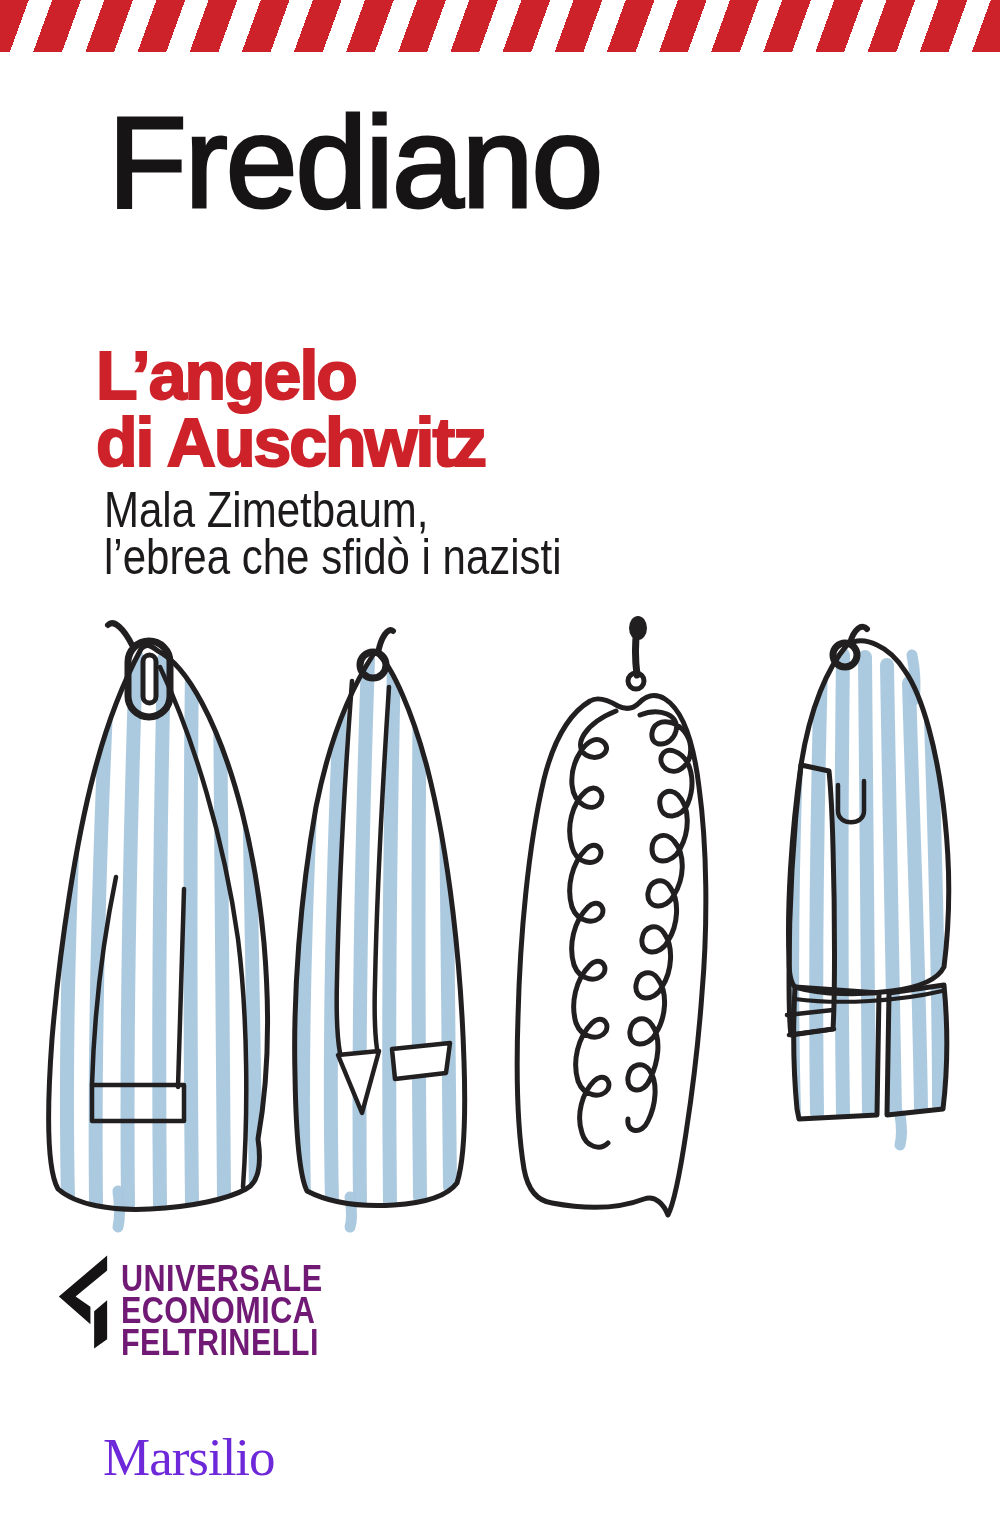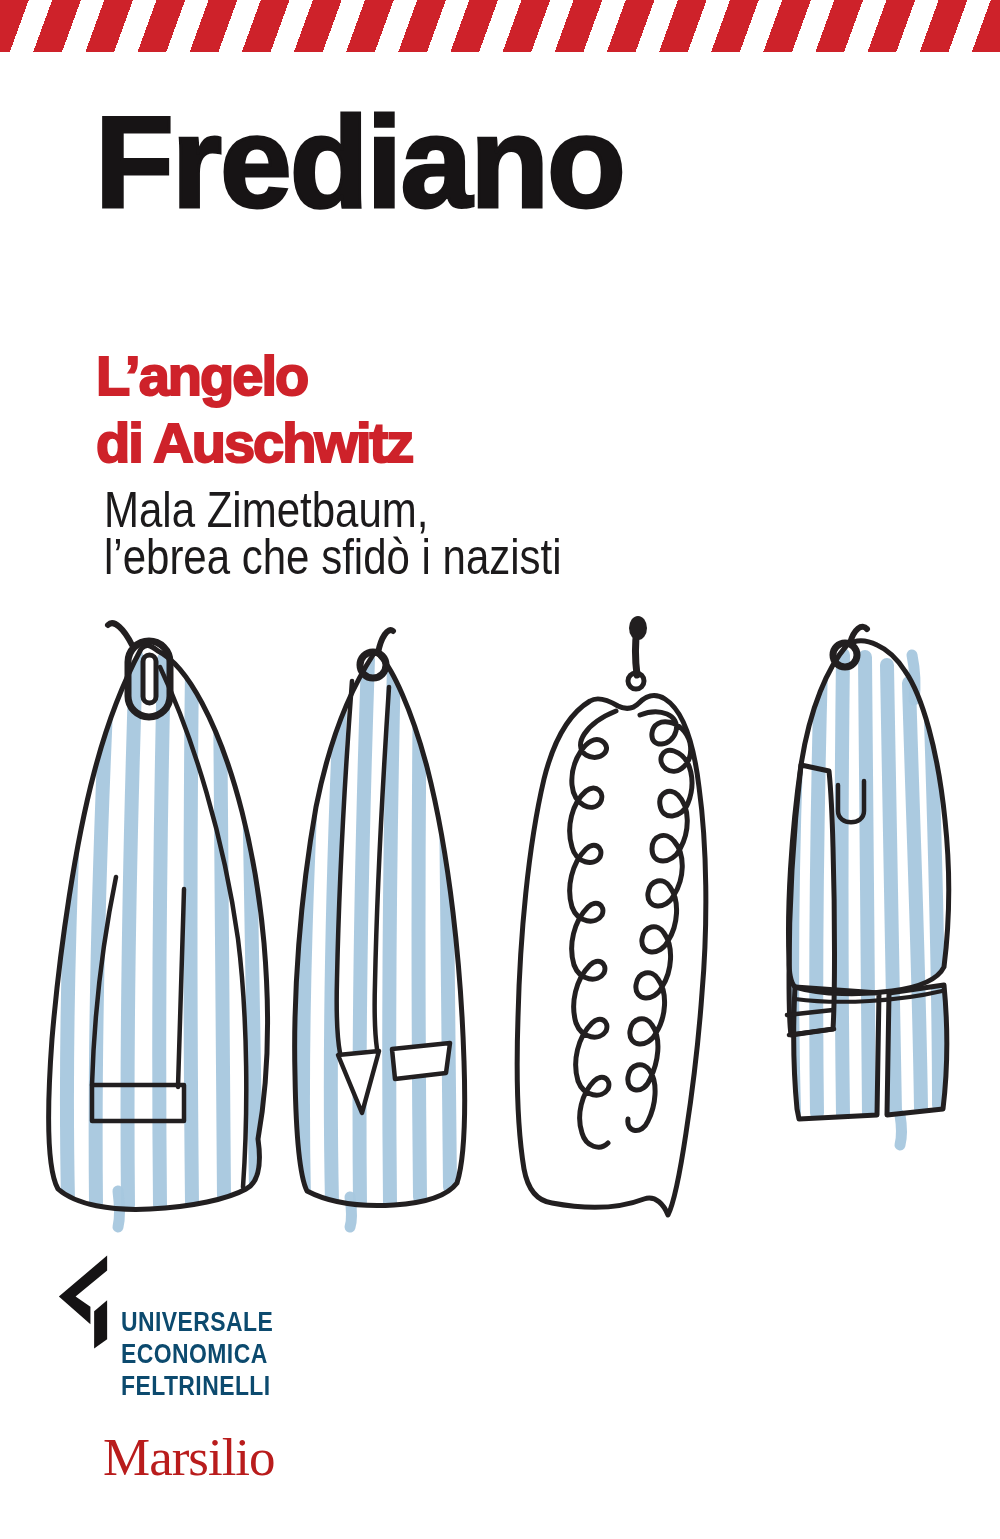--- a/index.html
+++ b/index.html
@@ -13,50 +13,50 @@
   body{
     width:1000px;height:1539px;position:relative;overflow:hidden;
     font-family:"Liberation Sans",sans-serif;
   }
   .hazard{
     position:absolute;left:0;top:0;width:1000px;height:52px;
     background:repeating-linear-gradient(110deg,
       var(--accent-red) 0 27px, #ffffff 27px 49px);
   }
   .author{
-    position:absolute;left:95px;top:105px;
-    font-size:129px;line-height:115px;font-weight:700;letter-spacing:-2px;
+    position:absolute;left:108px;top:105px;
+    font-size:129px;line-height:115px;font-weight:400;letter-spacing:-2px;
     color:var(--text-black);
     -webkit-text-stroke:3px var(--text-black);
     white-space:nowrap;
   }
   .title{
     position:absolute;left:96px;top:342px;
-    font-size:56px;line-height:67px;font-weight:700;letter-spacing:-2px;
+    font-size:68px;line-height:67px;font-weight:700;letter-spacing:-2px;
     color:var(--accent-red);
     -webkit-text-stroke:2px var(--accent-red);
     white-space:nowrap;
   }
   .subtitle{
     position:absolute;left:104px;top:487px;
     font-size:50px;line-height:47px;font-weight:400;
     color:#1c1a1b;
   }
   .subtitle .ln{transform:scaleX(0.84);transform-origin:0 50%;white-space:nowrap;}
   .illus{position:absolute;left:0;top:615px;width:1000px;height:625px;}
   .series-mark{position:absolute;left:57px;top:1252px;width:52px;height:100px;}
   .series{
-    position:absolute;left:121px;top:1306px;
-    font-size:27px;line-height:32px;font-weight:700;color:#0c4a6e;
+    position:absolute;left:121px;top:1263px;
+    font-size:36px;line-height:32px;font-weight:700;color:#701a75;
   }
   .series .ln{transform:scaleX(0.85);transform-origin:0 50%;letter-spacing:0.5px;white-space:nowrap;}
   .imprint{
     position:absolute;left:103px;top:1431px;
     font-family:"Liberation Serif",serif;
-    font-size:53px;line-height:53px;letter-spacing:-1px;color:#b91c1c;
+    font-size:53px;line-height:53px;letter-spacing:-1px;color:#6d28d9;
     white-space:nowrap;
   }
   
   .body-fill{fill:#ffffff;stroke:none;}
   .ink{stroke:var(--ink);fill:none;stroke-linecap:round;stroke-linejoin:round;}
   .w7{stroke-width:7px;} .w6{stroke-width:6px;} .w5{stroke-width:5px;}
   .w45{stroke-width:4.5px;} .w4{stroke-width:4px;}
   .ink-fill{fill:var(--ink);stroke:none;}
   .detail-fill{fill:#ffffff;stroke:var(--ink);stroke-width:4.5px;stroke-linecap:round;stroke-linejoin:round;}
   .stripe{stroke:var(--stripe-blue);fill:none;stroke-width:14px;stroke-linecap:round;opacity:0.95;}

